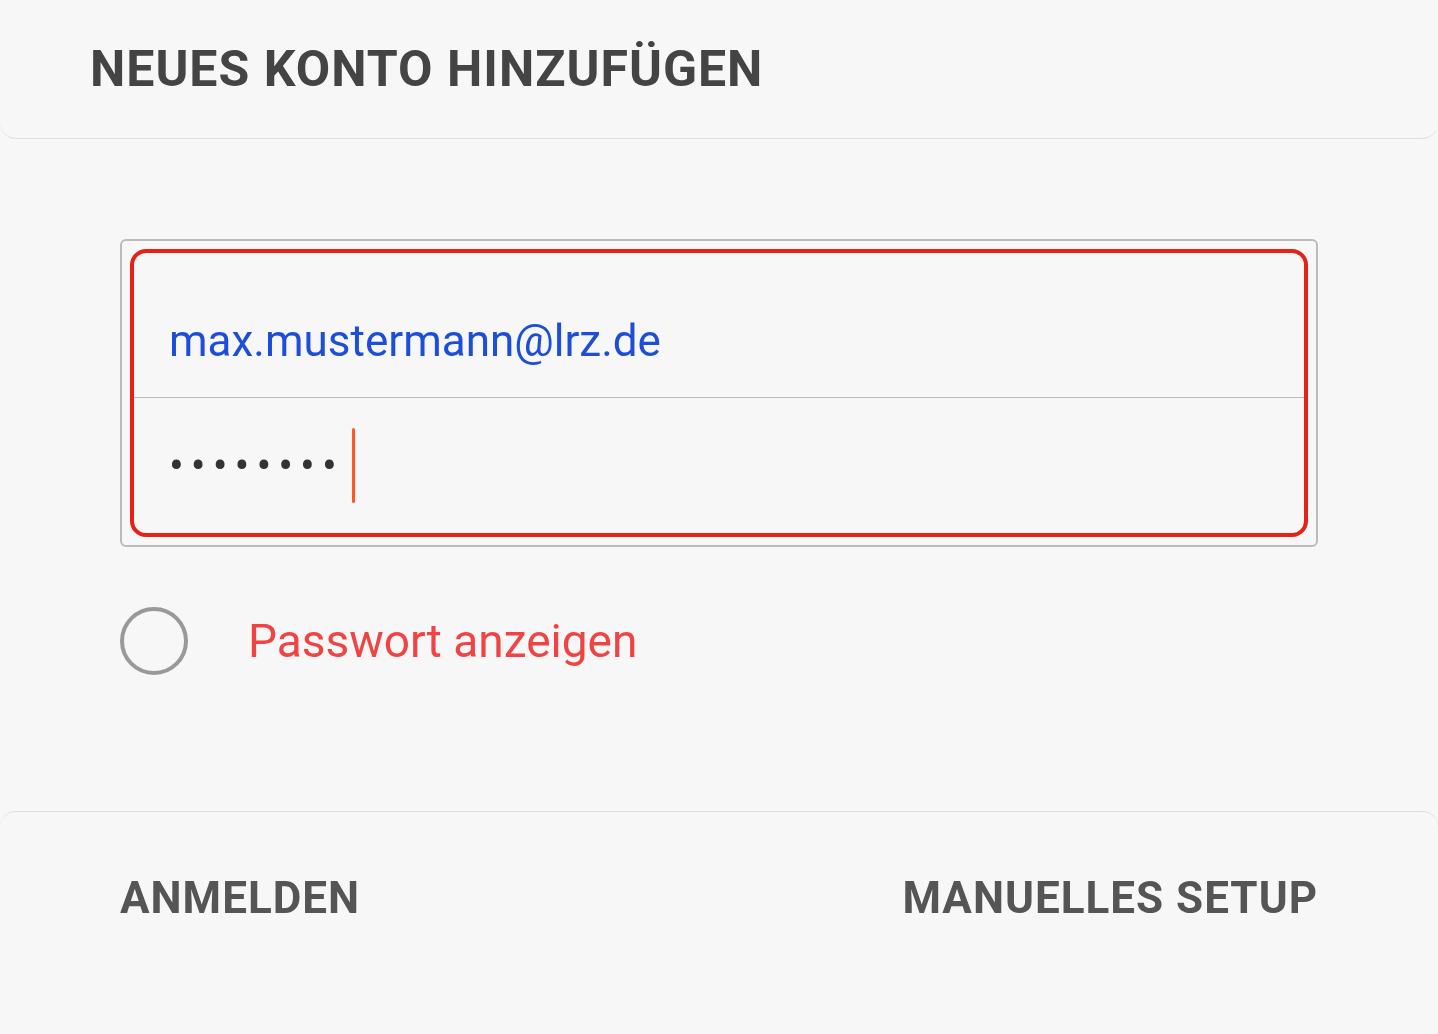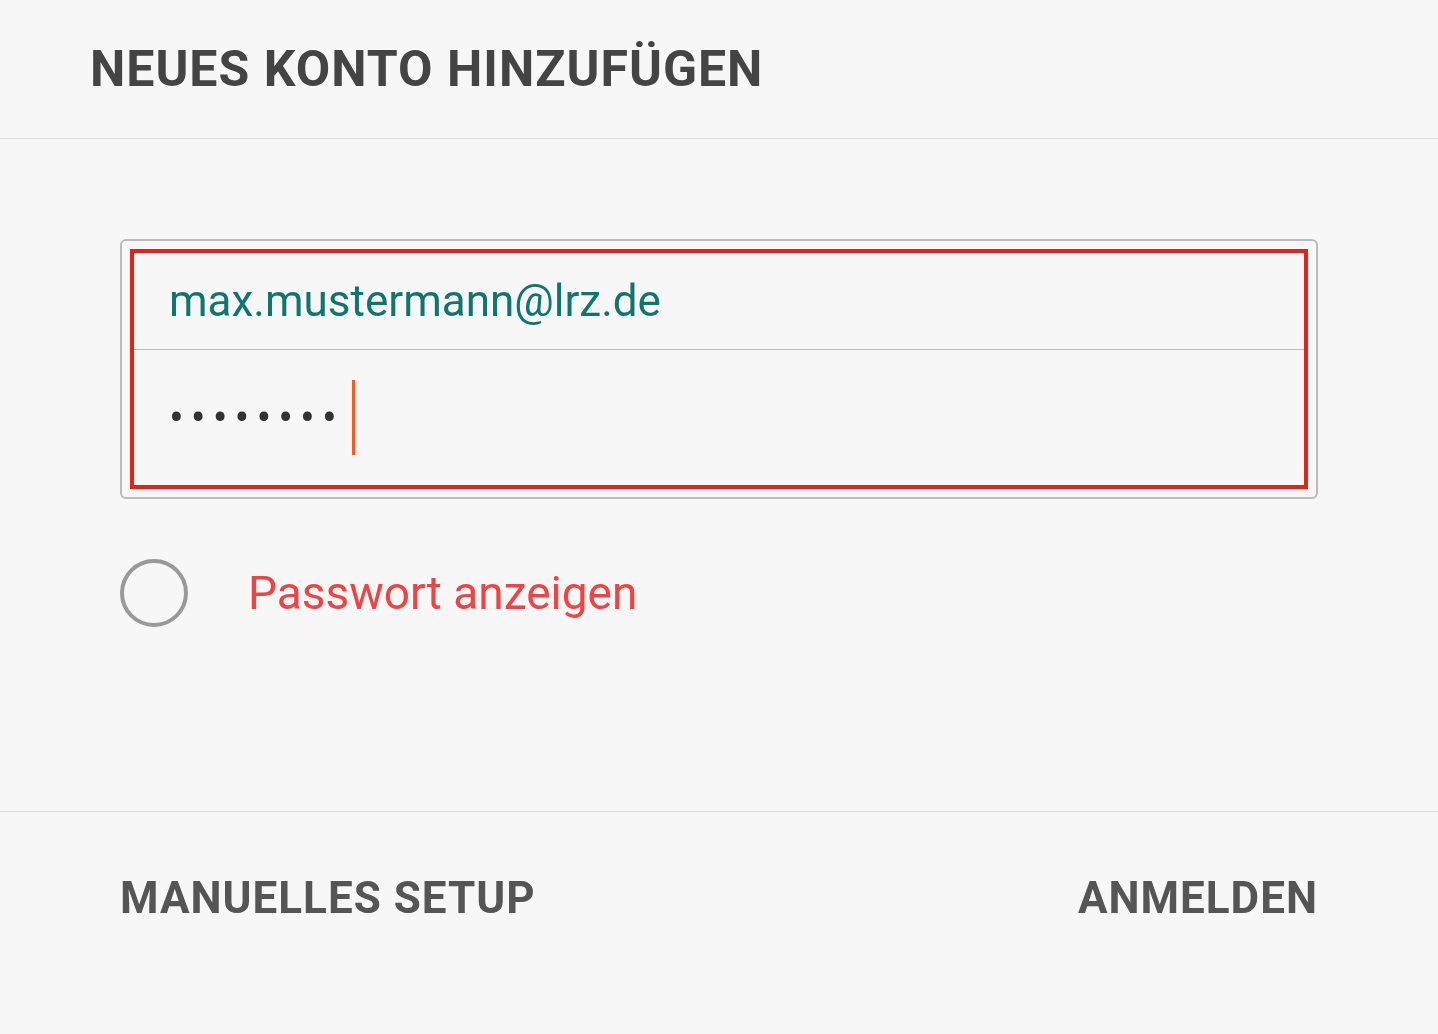--- a/index.html
+++ b/index.html
@@ -1,18 +1,19 @@
 <!DOCTYPE html>
 <html><head>
   <meta charset="utf-8">
   <style>
     * {
       margin: 0;
       padding: 0;
       box-sizing: border-box;
+      border-radius: 16px;
     }
     body {
       font-family: -apple-system, BlinkMacSystemFont, 'Segoe UI', Roboto, Helvetica, Arial, sans-serif;
       background: #f7f7f7;
       width: 1438px;
       height: 1034px;
     }
     .header {
       padding: 40px 0 40px 90px;
       border-bottom: 1px solid #ddd;
@@ -34,24 +35,25 @@
       padding: 8px;
     }
     .highlight-box {
       border: 4px solid #e62117;
     }
     .input-field {
       width: 100%;
       border: none;
       background: transparent;
       font-size: 44px;
-      color: #0f766e;
-      padding: 22px 35px;
+      color: #1d4ed8;
+      padding: 30px 35px;
       outline: none;
       font-family: inherit;
+      margin-top: 32px;
     }
     .divider {
       height: 1px;
       background: #bbb;
       margin: 0;
     }
     .password-row {
       display: flex;
       align-items: center;
       padding: 30px 35px;
@@ -129,15 +131,15 @@
     </div>
   </div>
 
   <div class="checkbox-row">
     <div class="checkbox-circle"></div>
     <span class="checkbox-label">Passwort anzeigen</span>
   </div>
 </div>
 
 <div class="footer">
+  <button class="footer-button">ANMELDEN</button>
   <button class="footer-button">MANUELLES SETUP</button>
-  <button class="footer-button">ANMELDEN</button>
 </div>
 
 </body></html>

